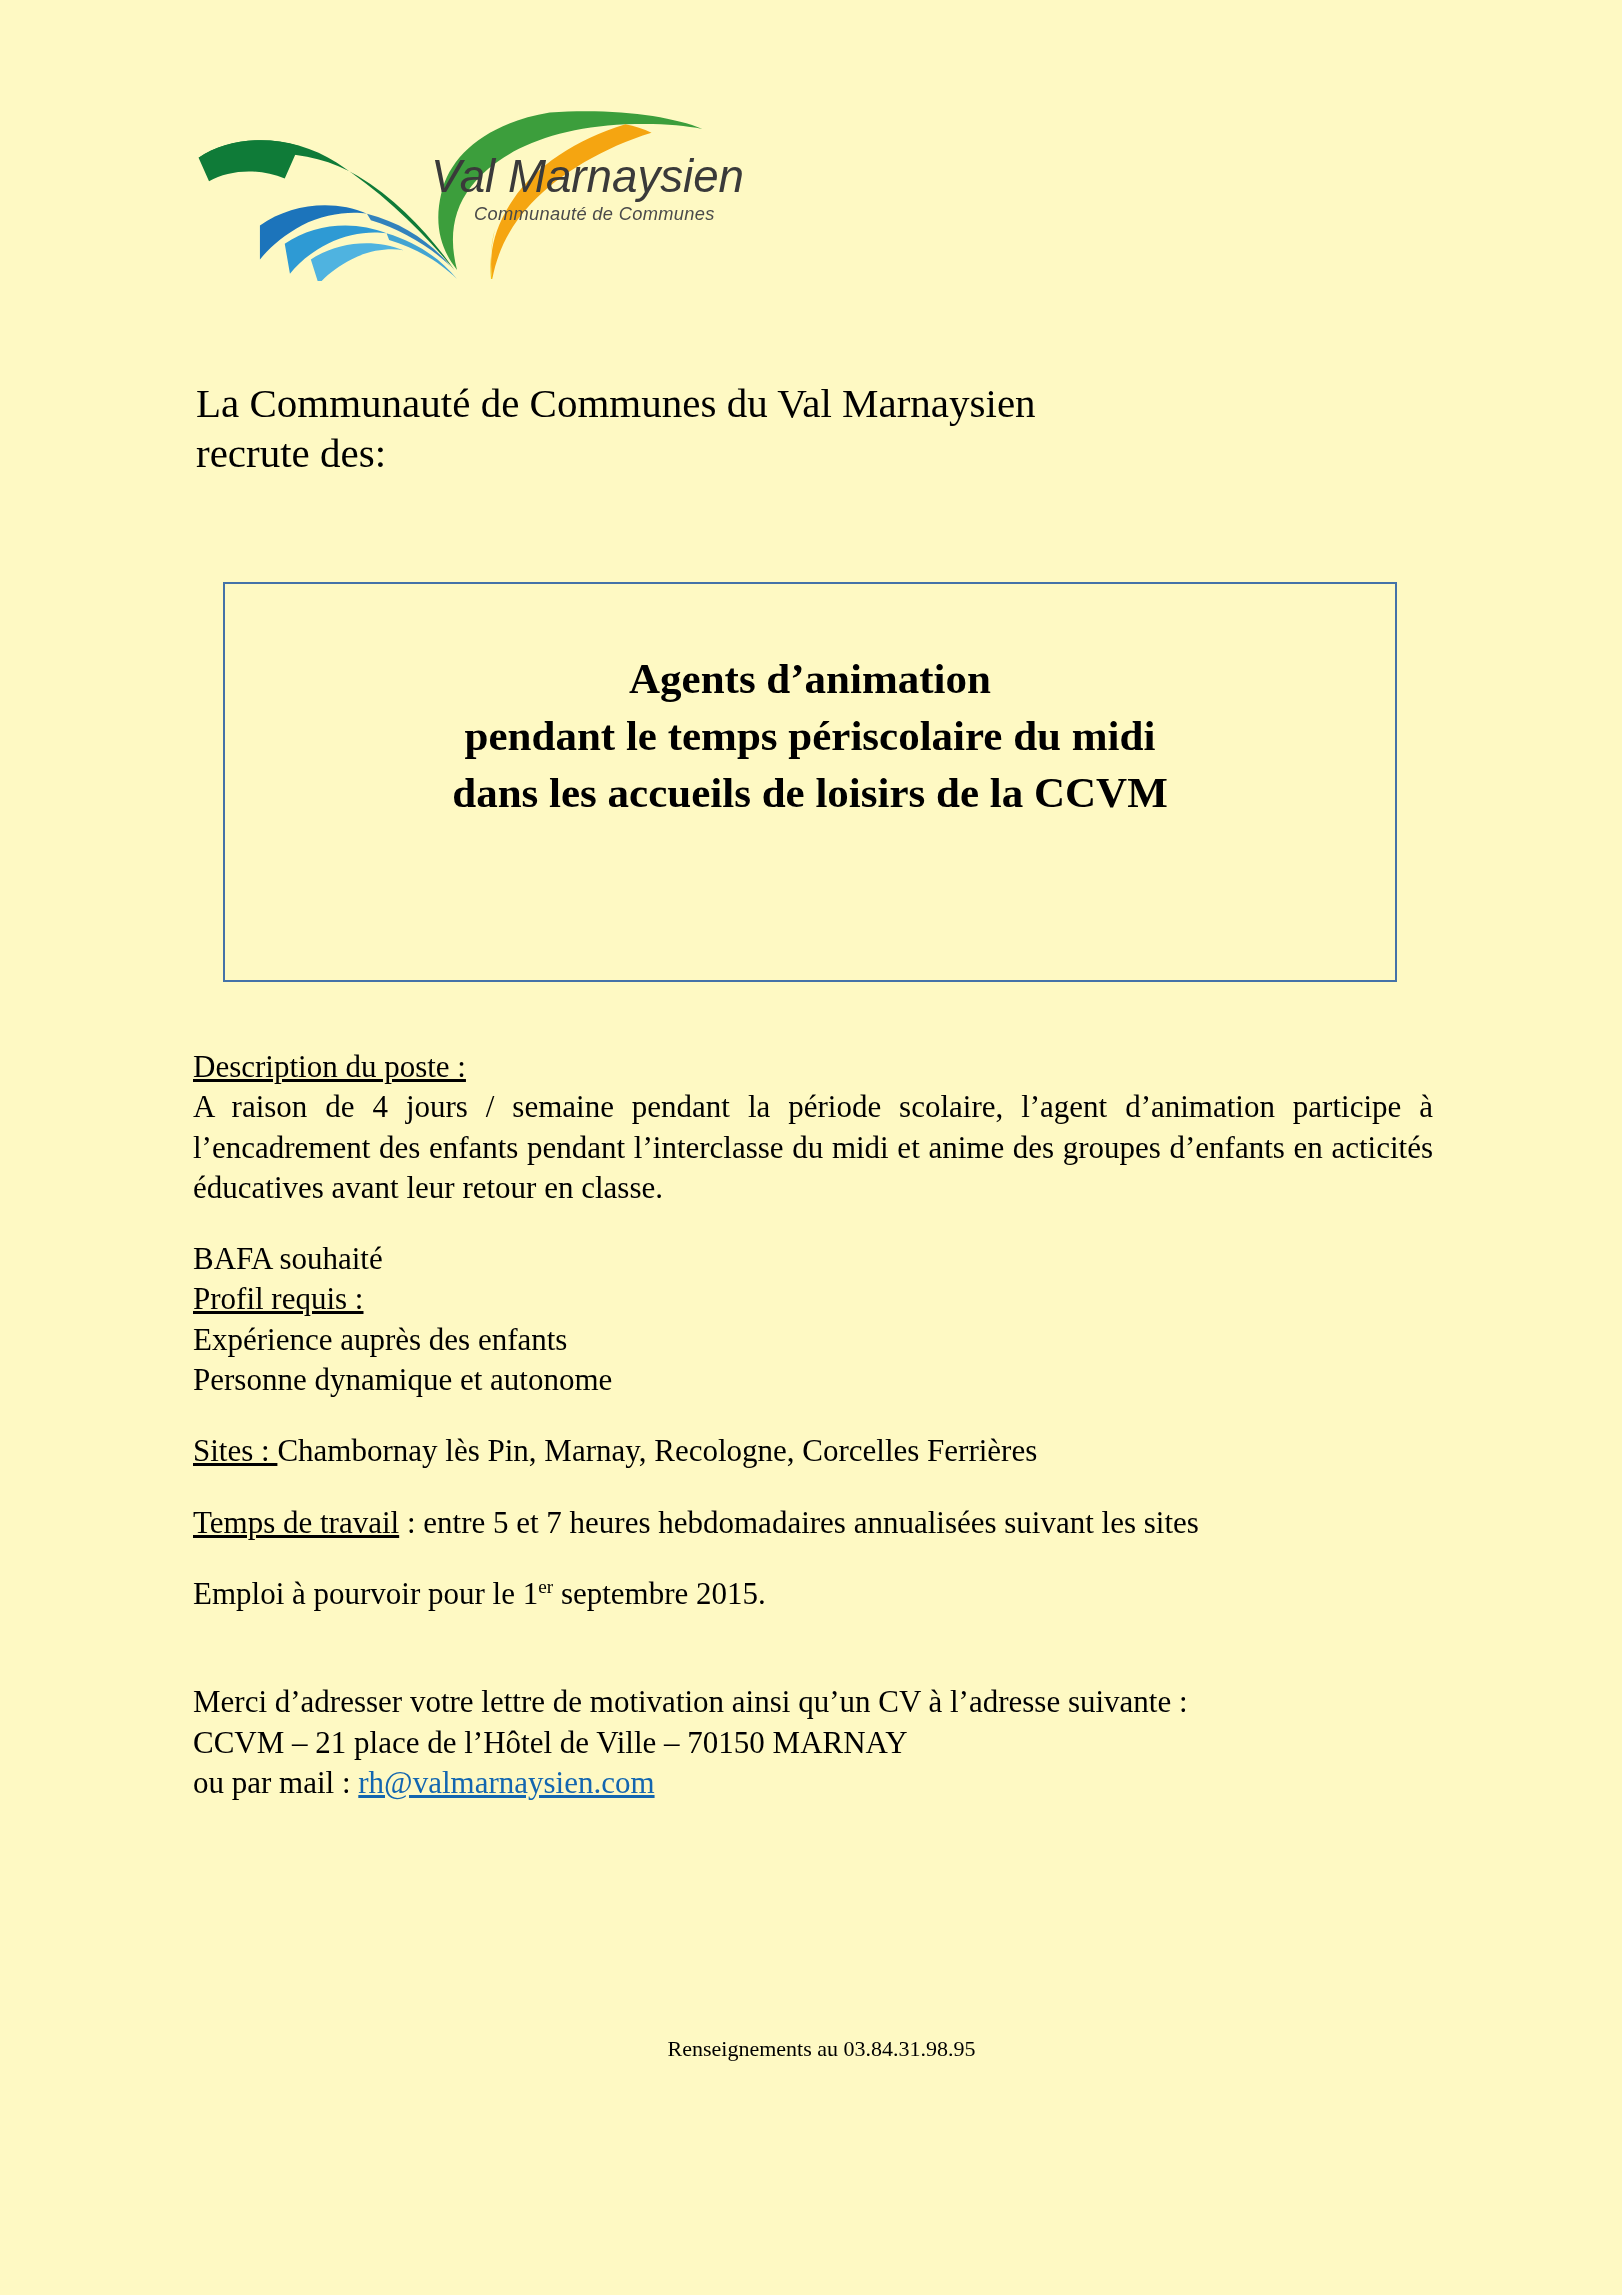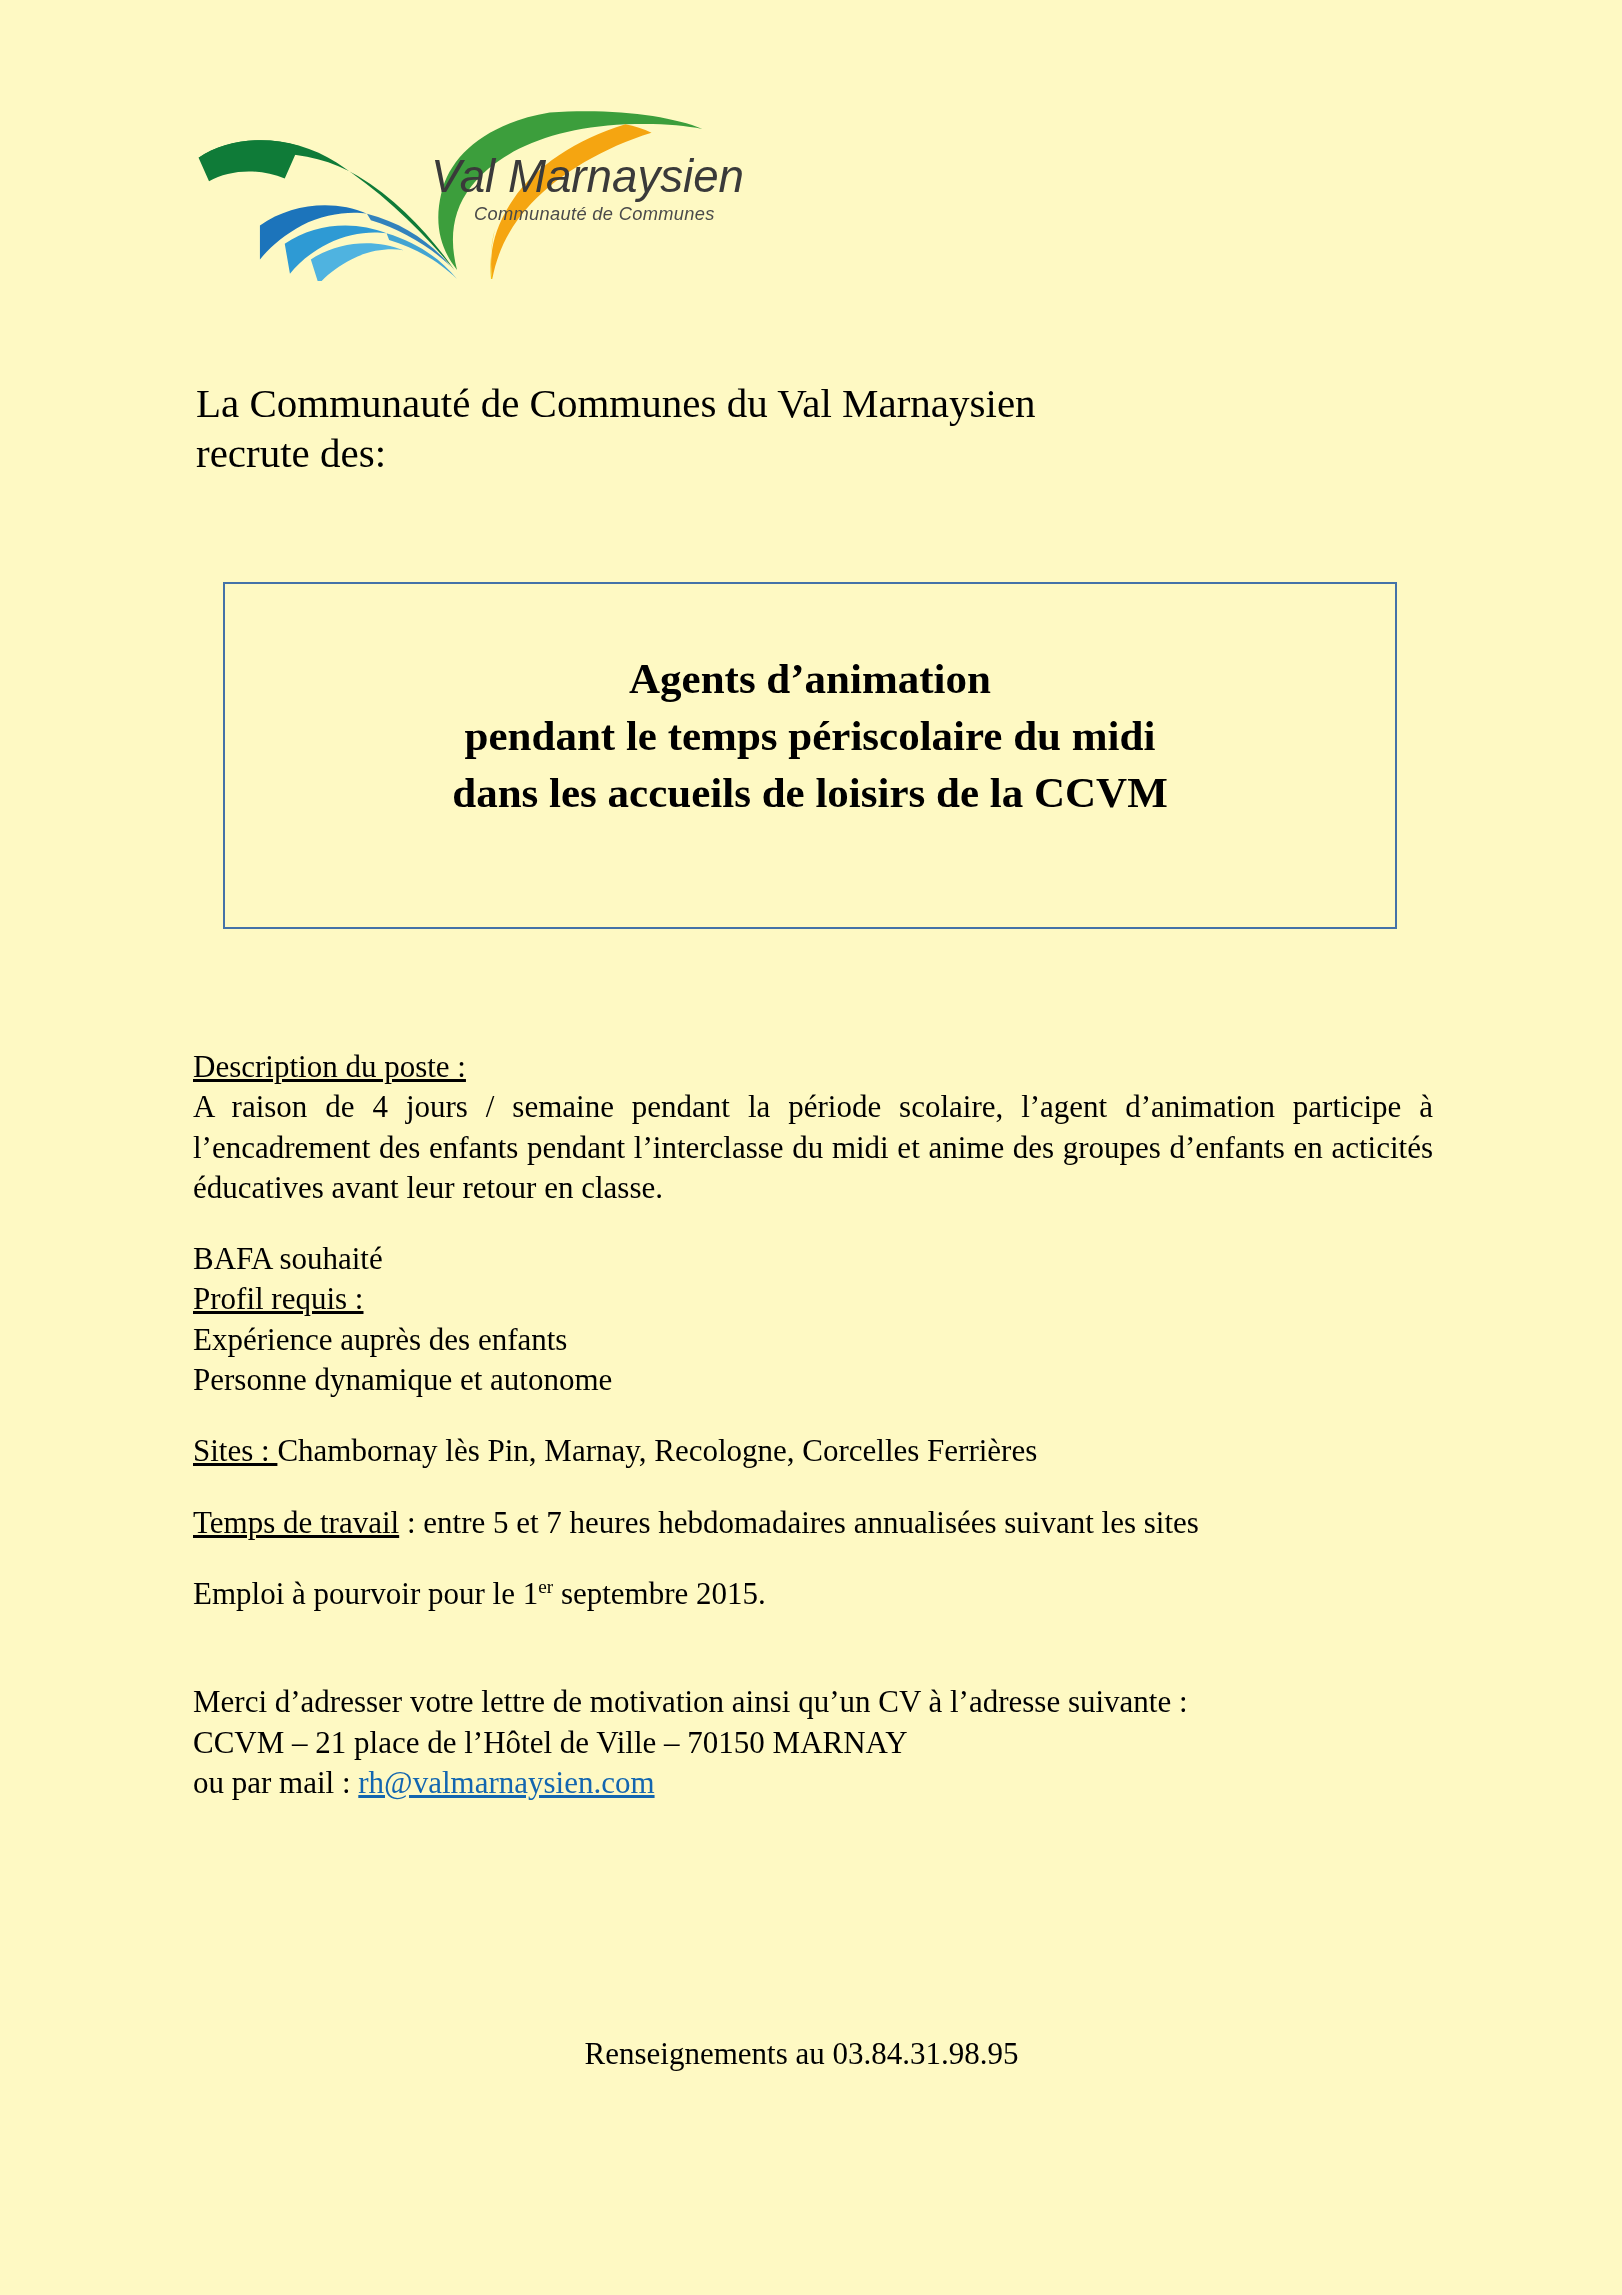--- a/index.html
+++ b/index.html
@@ -39,21 +39,21 @@
     letter-spacing: 0px;
   }
   .recruit-heading .line { display: block; }
 
   
   .title-box {
     position: absolute;
     left: 223px;
     top: 582px;
     width: 1174px;
-    height: 347px;
+    height: 400px;
     border: 2.6px solid #4472A8;
     box-sizing: border-box;
   }
   .title-box-inner {
     position: absolute;
     left: 0;
     right: 0;
     top: 67px;
     text-align: center;
     font-weight: bold;
@@ -86,25 +86,25 @@
     line-height: 0;
   }
   a.mail {
     color: #1366B0;
     text-decoration: underline;
   }
 
   
   .footer-line {
     position: absolute;
-    left: 180px;
+    left: 200px;
     top: 2036px;
     width: 1243px;
     text-align: center;
-    font-size: 31px;
+    font-size: 22px;
   }
 </style>
 </head>
 <body>
 
 <div class="page">
 
   <div class="logo-block">
     <svg class="logo-svg" viewBox="0 0 880 285" xmlns="http://www.w3.org/2000/svg">
 

